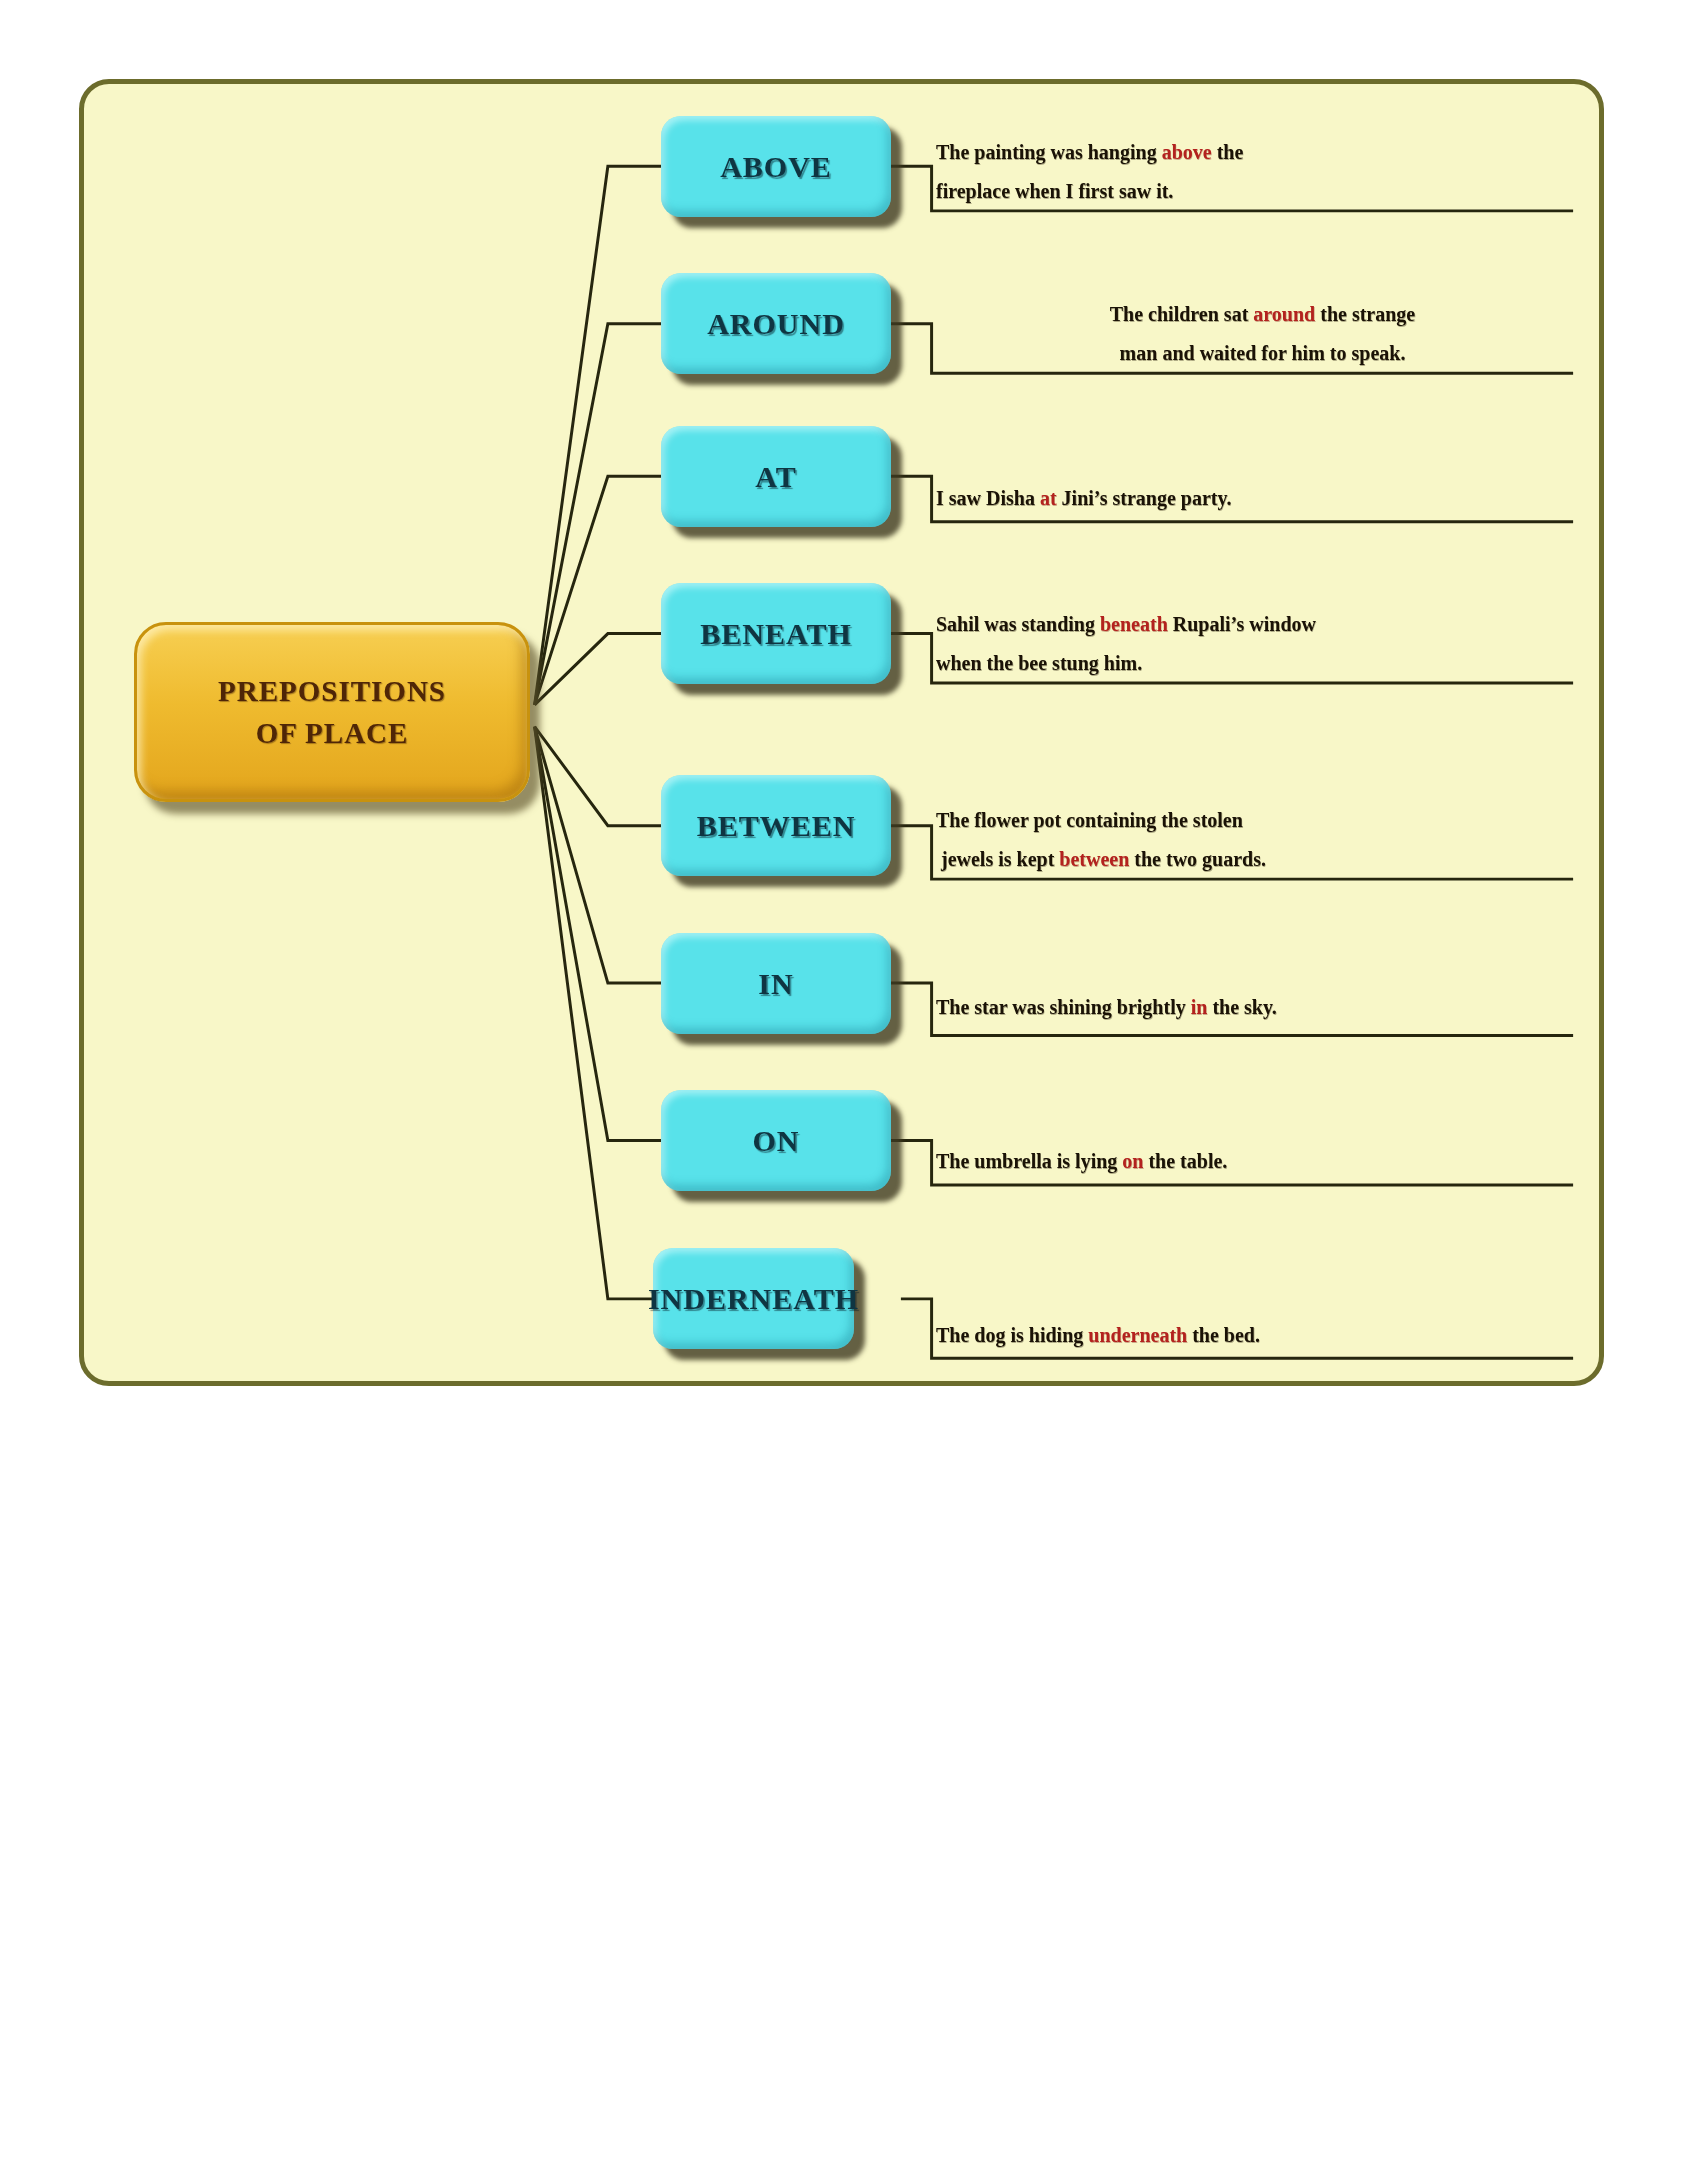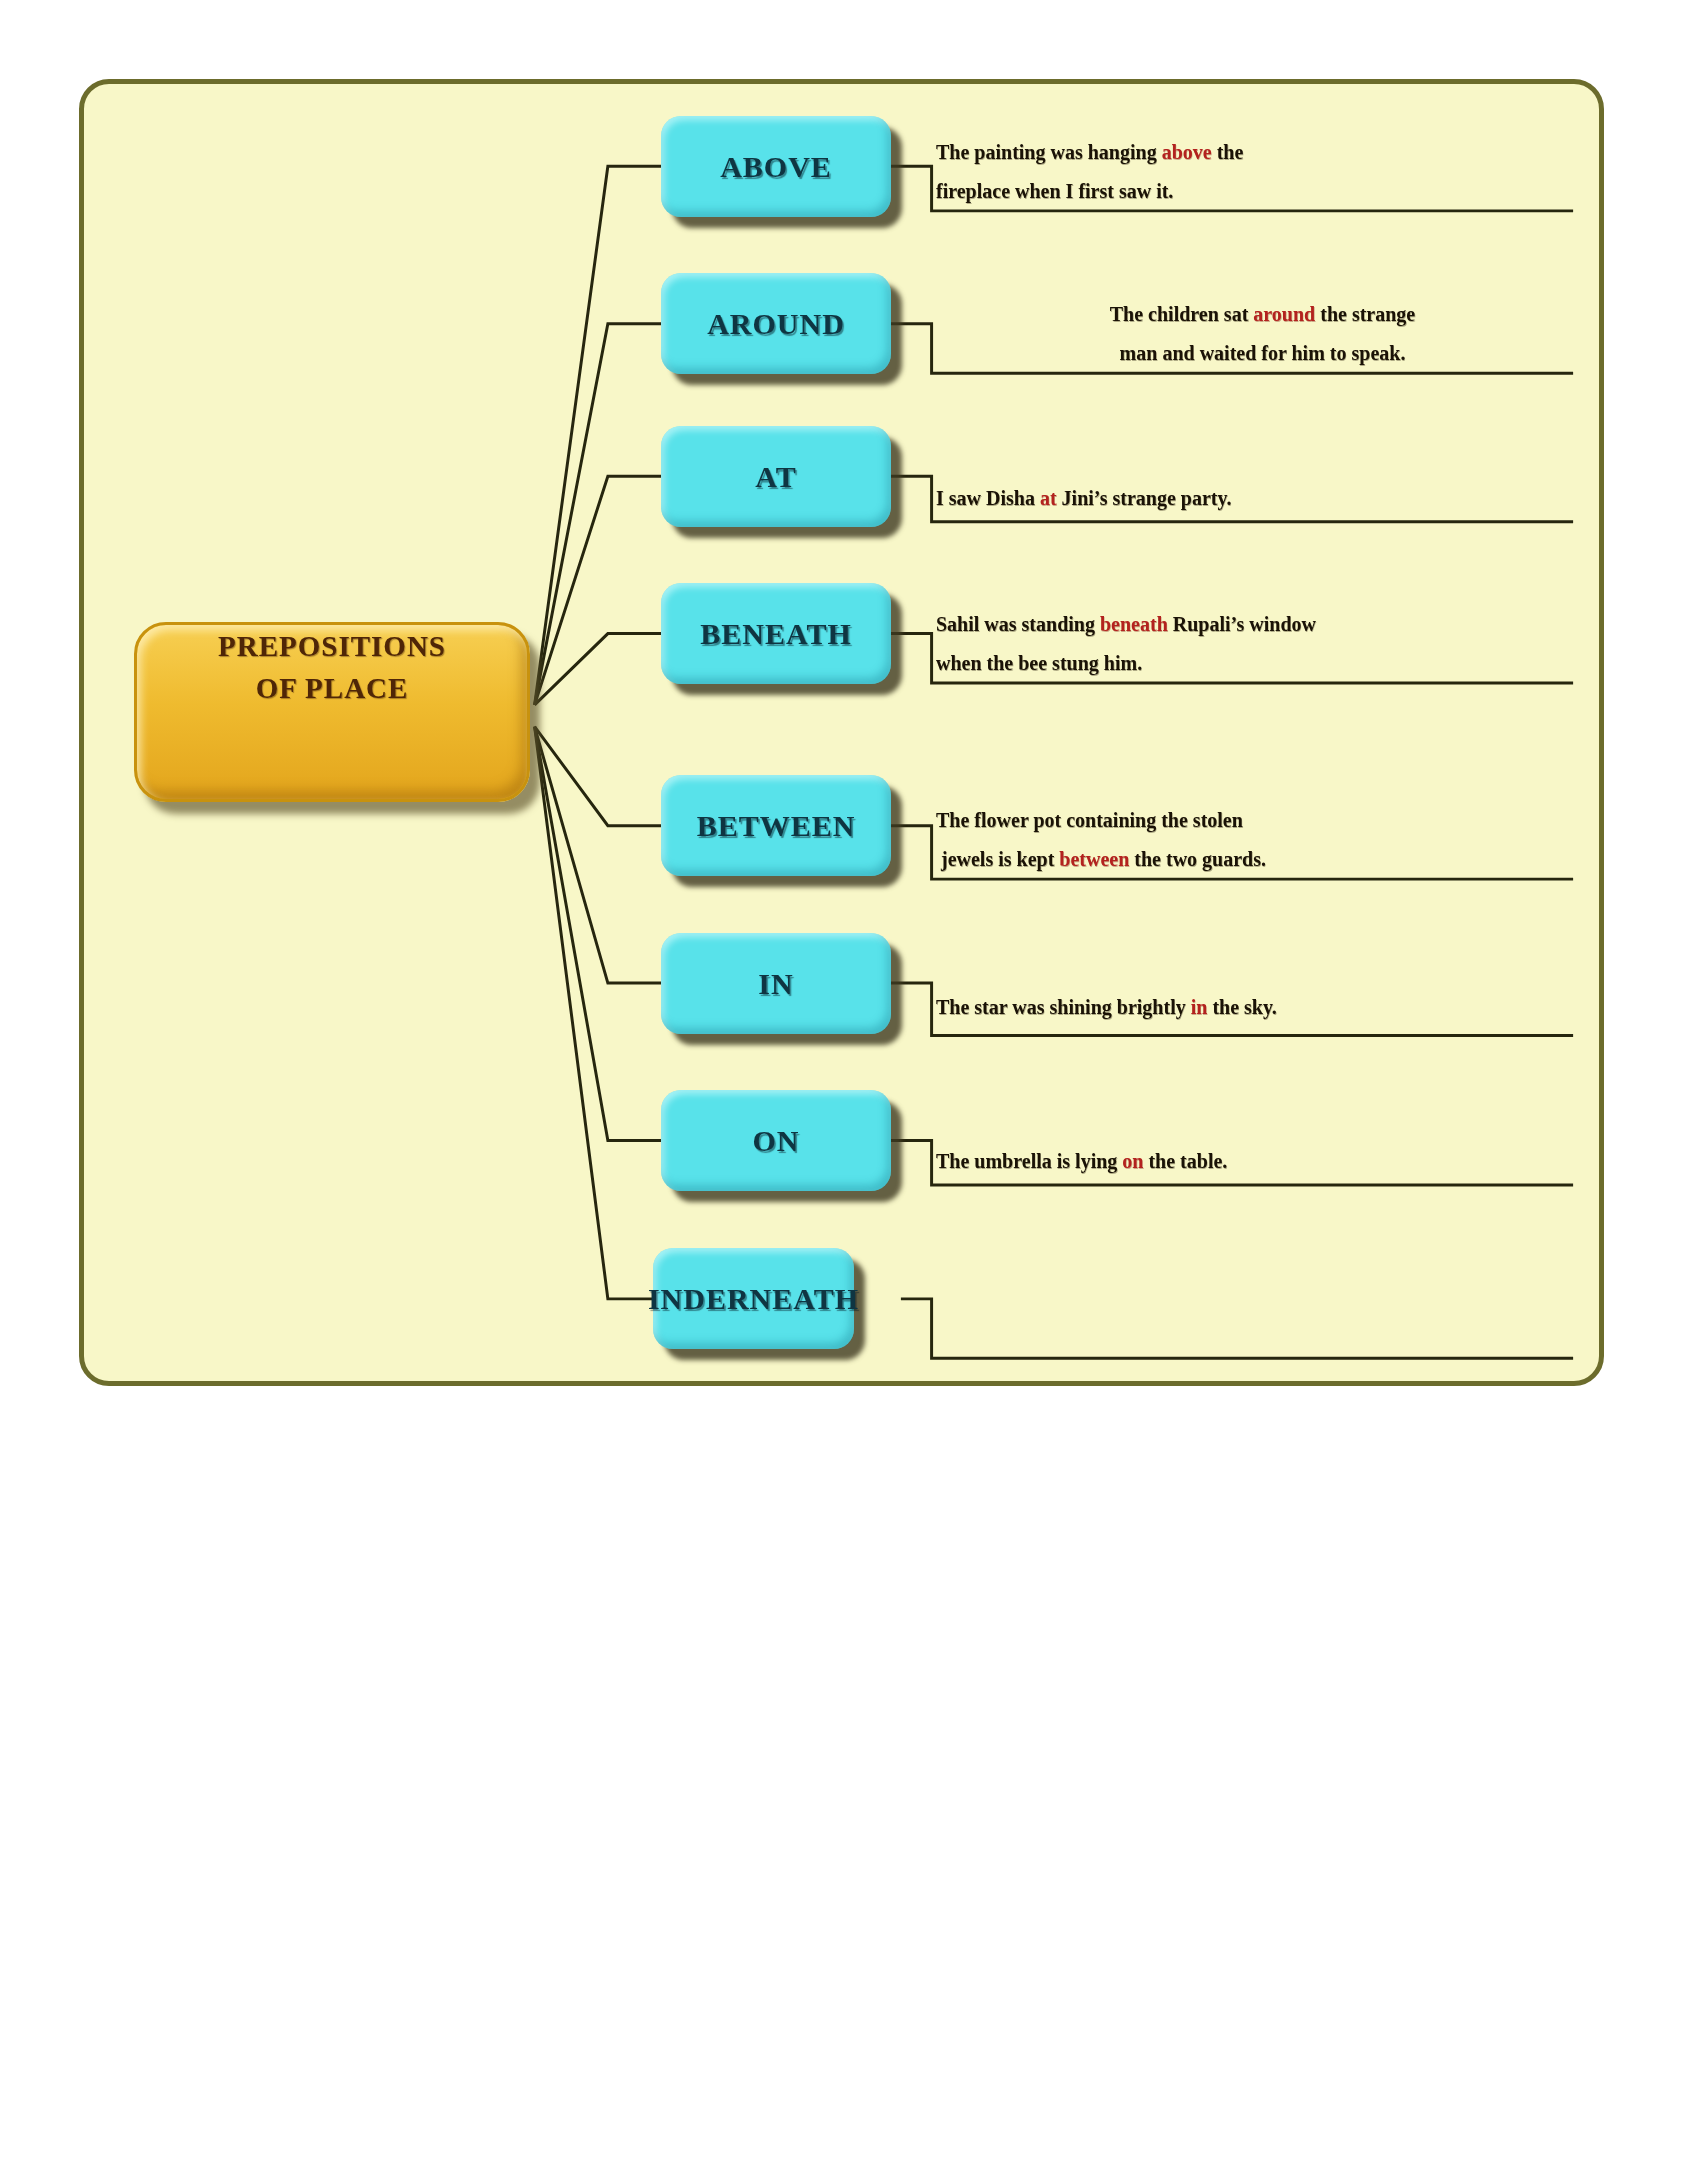--- a/index.html
+++ b/index.html
@@ -16,21 +16,21 @@
   svg.connectors { position:absolute; left:0; top:0; width:1683px; height:2178px; }
   svg.connectors polyline { fill:none; stroke:#26260E; stroke-width:3; }
 
   .root {
     position:absolute; left:134px; top:622px; width:396px; height:180px;
     background:linear-gradient(180deg,#F7CF52 0%,#EFBB2F 45%,#E3A51C 100%);
     border:3px solid #C8920E; border-radius:32px; box-sizing:border-box;
     box-shadow:10px 12px 7px rgba(95,85,45,0.65),
                inset 4px 5px 8px rgba(255,240,180,0.85),
                inset -6px -8px 12px rgba(160,105,10,0.5);
-    display:flex; flex-direction:column; align-items:center; 
+    display:flex; flex-direction:column; align-items:center; justify-content:center;
   }
   .rline {
     font-size:29px; font-weight:bold; color:#4F2607; letter-spacing:1px;
     line-height:42px; text-shadow:1px 1px 1px rgba(60,25,0,0.4);
   }
 
   .pbox {
     position:absolute; left:661px; width:230px; height:101px;
     background:#58E2EA; border-radius:20px;
     box-shadow:11px 11px 5px rgba(62,58,34,0.8),
@@ -137,15 +137,19 @@
     <span class="plabel">ON</span>
   </div>
   <div class="sent st6">
     <div class="sline"><span>The umbrella is lying </span><span class="kw">on</span><span> the table.</span></div>
     <div class="sline"><span></span><span class="kw"></span><span></span></div>
   </div>
 
   <div class="pbox pb7">
     <span class="plabel">INDERNEATH</span>
   </div>
+  <div class="sent st7">
+    <div class="sline"><span>The dog is hiding </span><span class="kw">underneath</span><span> the bed.</span></div>
+    <div class="sline"><span></span><span class="kw"></span><span></span></div>
+  </div>
 
 </div>
 
 
 </body></html>

